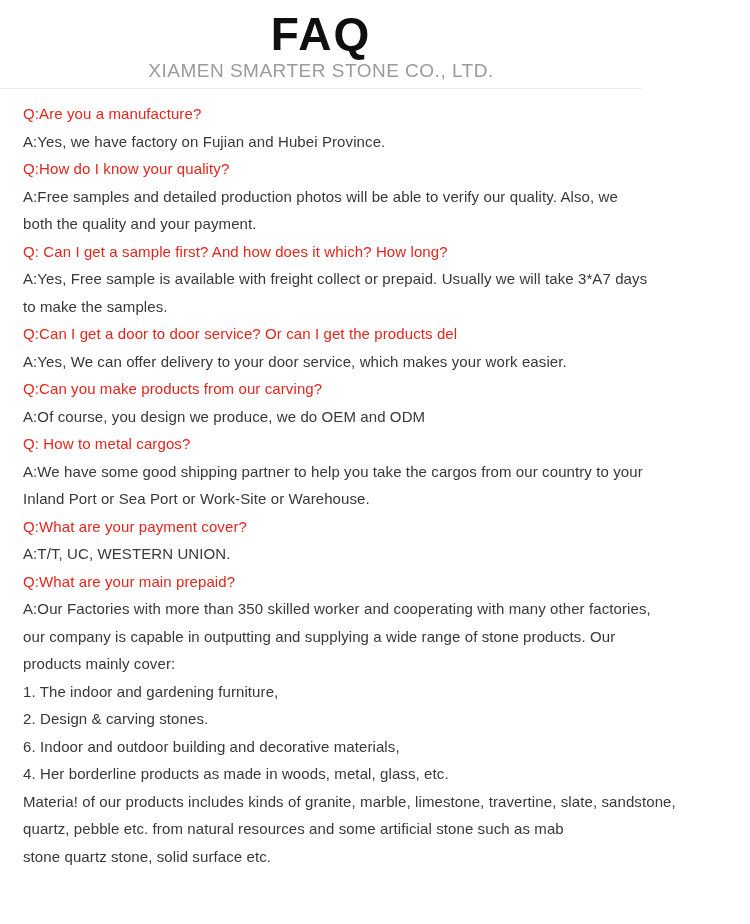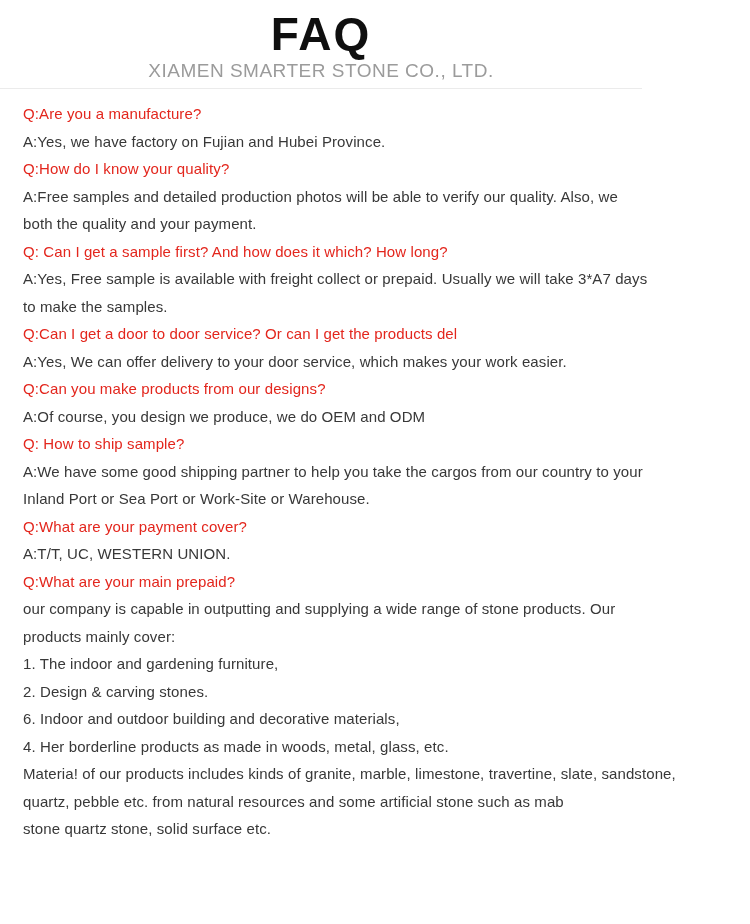--- a/index.html
+++ b/index.html
@@ -78,37 +78,38 @@
       <p class="line a">A:Yes, Free sample is available with freight collect or prepaid. Usually we will take 3*A7 days</p>
       <p class="line a">to make the samples.</p>
     </section>
 
     <section>
       <p class="line q">Q:Can I get a door to door service? Or can I get the products del</p>
       <p class="line a">A:Yes, We can offer delivery to your door service, which makes your work easier.</p>
     </section>
 
     <section>
-      <p class="line q">Q:Can you make products from our designs?</p>
+      <p class="line q">Q:Can you make products from our carving?</p>
       <p class="line a">A:Of course, you design we produce, we do OEM and ODM</p>
     </section>
 
     <section>
-      <p class="line q">Q: How to ship sample?</p>
+      <p class="line q">Q: How to metal cargos?</p>
       <p class="line a">A:We have some good shipping partner to help you take the cargos from our country to your</p>
       <p class="line a">Inland Port or Sea Port or Work-Site or Warehouse.</p>
     </section>
 
     <section>
       <p class="line q">Q:What are your payment cover?</p>
       <p class="line a">A:T/T, UC, WESTERN UNION.</p>
     </section>
 
     <section>
       <p class="line q">Q:What are your main prepaid?</p>
+      <p class="line a">A:Our Factories with more than 350 skilled worker and cooperating with many other factories,</p>
       <p class="line a">our company is capable in outputting and supplying a wide range of stone products. Our</p>
       <p class="line a">products mainly cover:</p>
       <p class="line a">1. The indoor and gardening furniture,</p>
       <p class="line a">2. Design &amp; carving stones.</p>
       <p class="line a">6. Indoor and outdoor building and decorative materials,</p>
       <p class="line a">4. Her borderline products as made in woods, metal, glass, etc.</p>
       <p class="line a">Materia! of our products includes kinds of granite, marble, limestone, travertine, slate, sandstone,</p>
       <p class="line a">quartz, pebble etc. from natural resources and some artificial stone such as mab</p>
       <p class="line a">stone quartz stone, solid surface etc.</p>
     </section>

